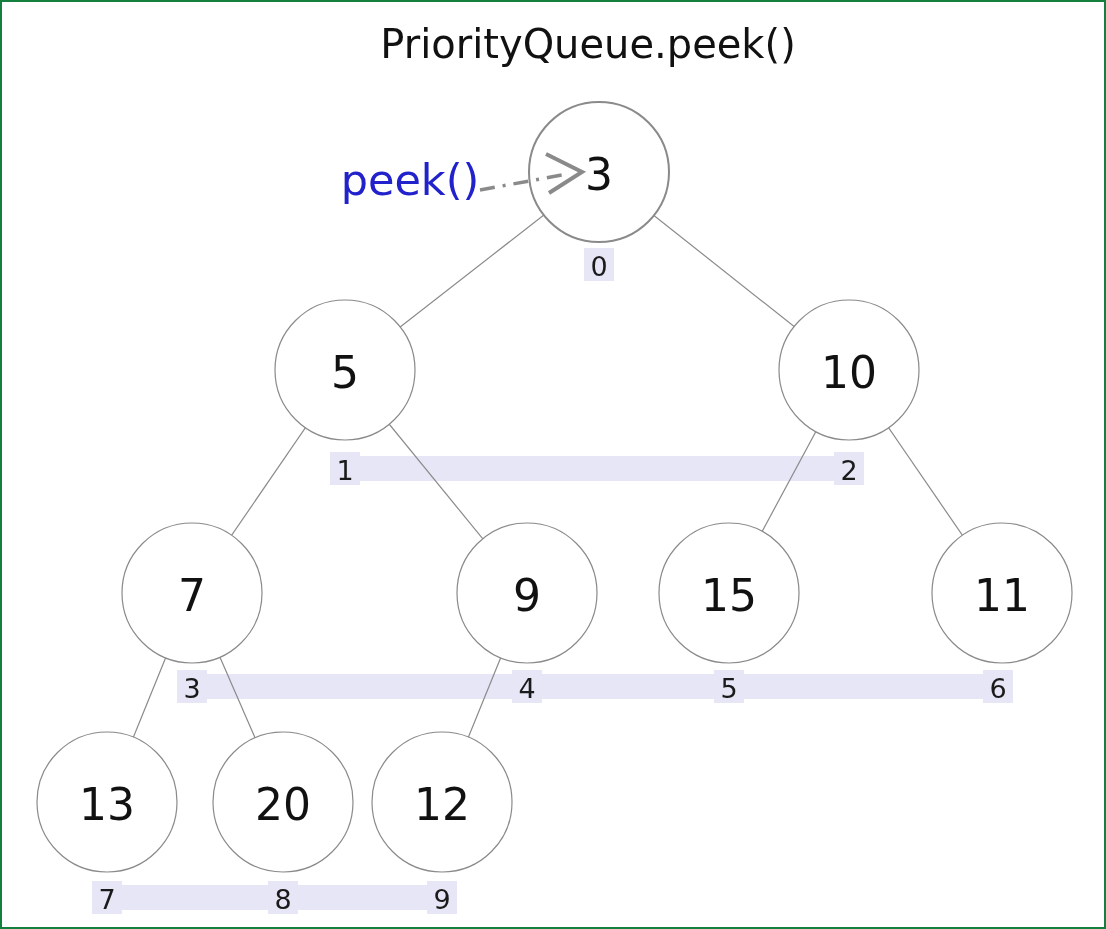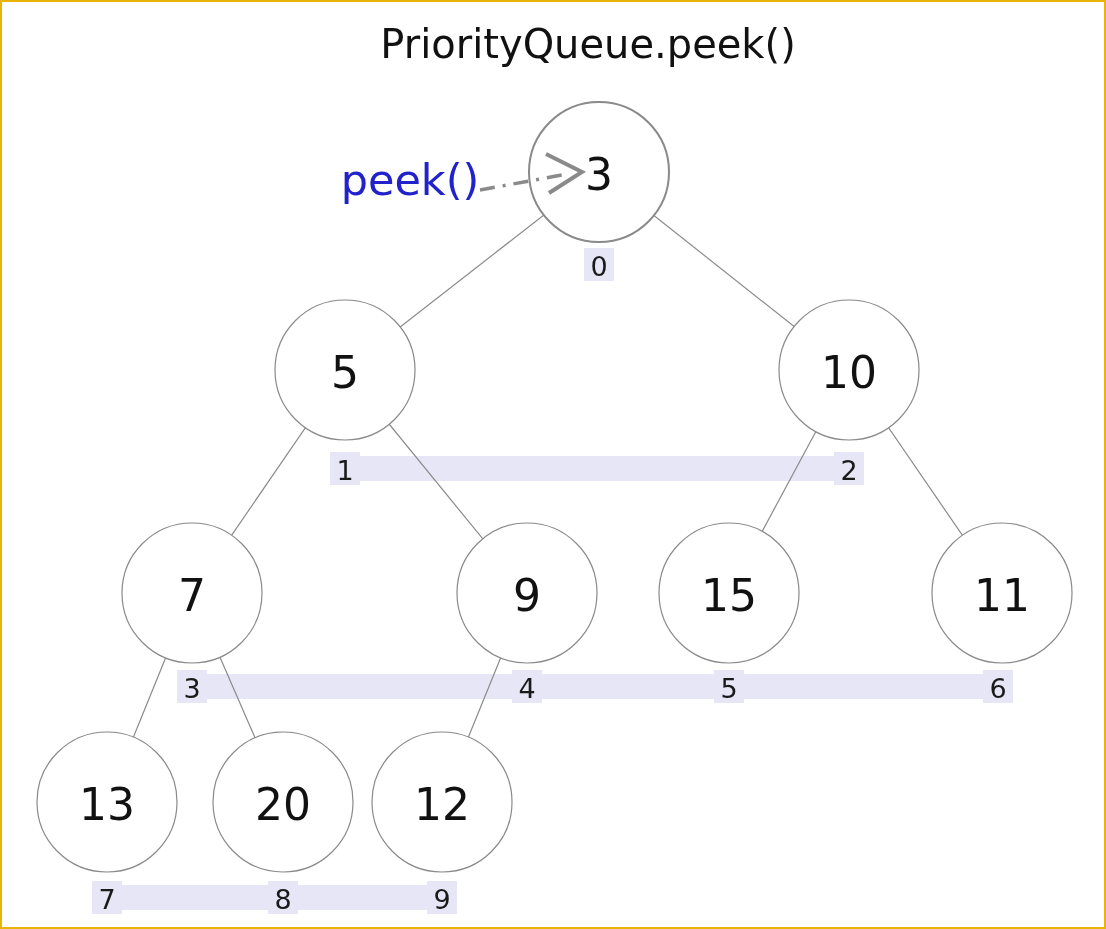--- a/index.html
+++ b/index.html
@@ -1,21 +1,21 @@
 <!DOCTYPE html>
 <html><head>
 <meta charset="utf-8">
 <style>
   html, body { margin: 0; padding: 0; background: #ffffff; }
   .frame {
     position: relative;
     width: 1106px;
     height: 929px;
     box-sizing: border-box;
-    border: 2px solid #eab308;
+    border: 2px solid #15803d;
     background: #ffffff;
     font-family: "DejaVu Sans", "Liberation Sans", sans-serif;
   }
   svg { display: block; }
   .title-text {
     font-size: 40px;
     fill: #111111;
     text-anchor: middle;
   }
   .edge {

